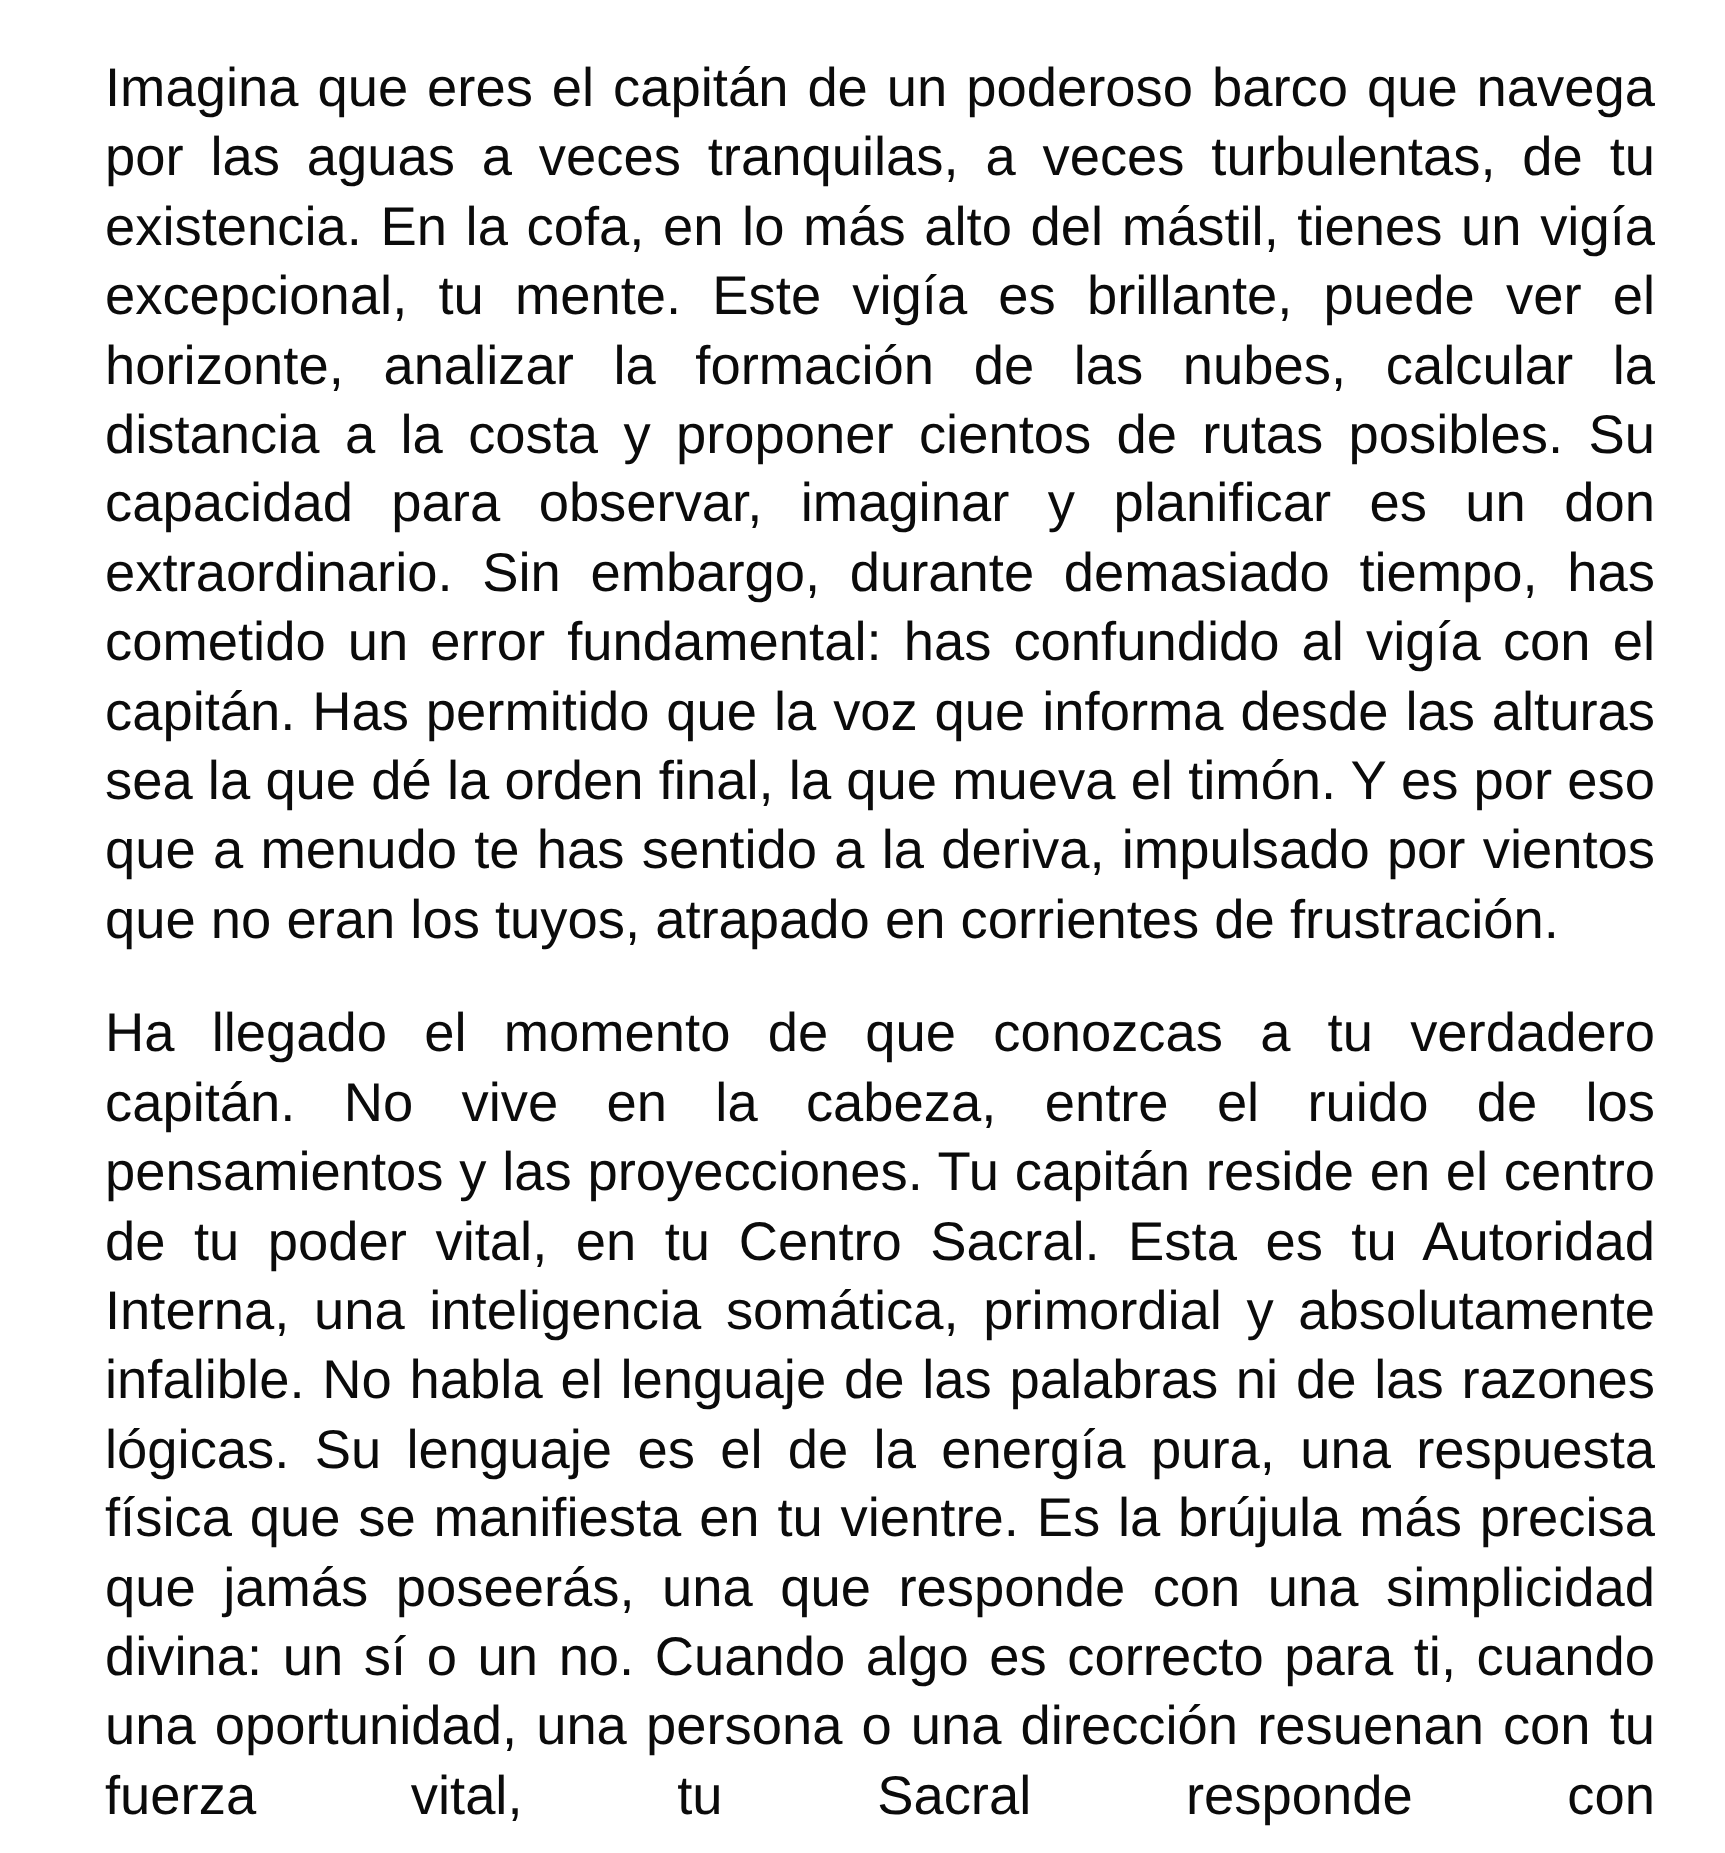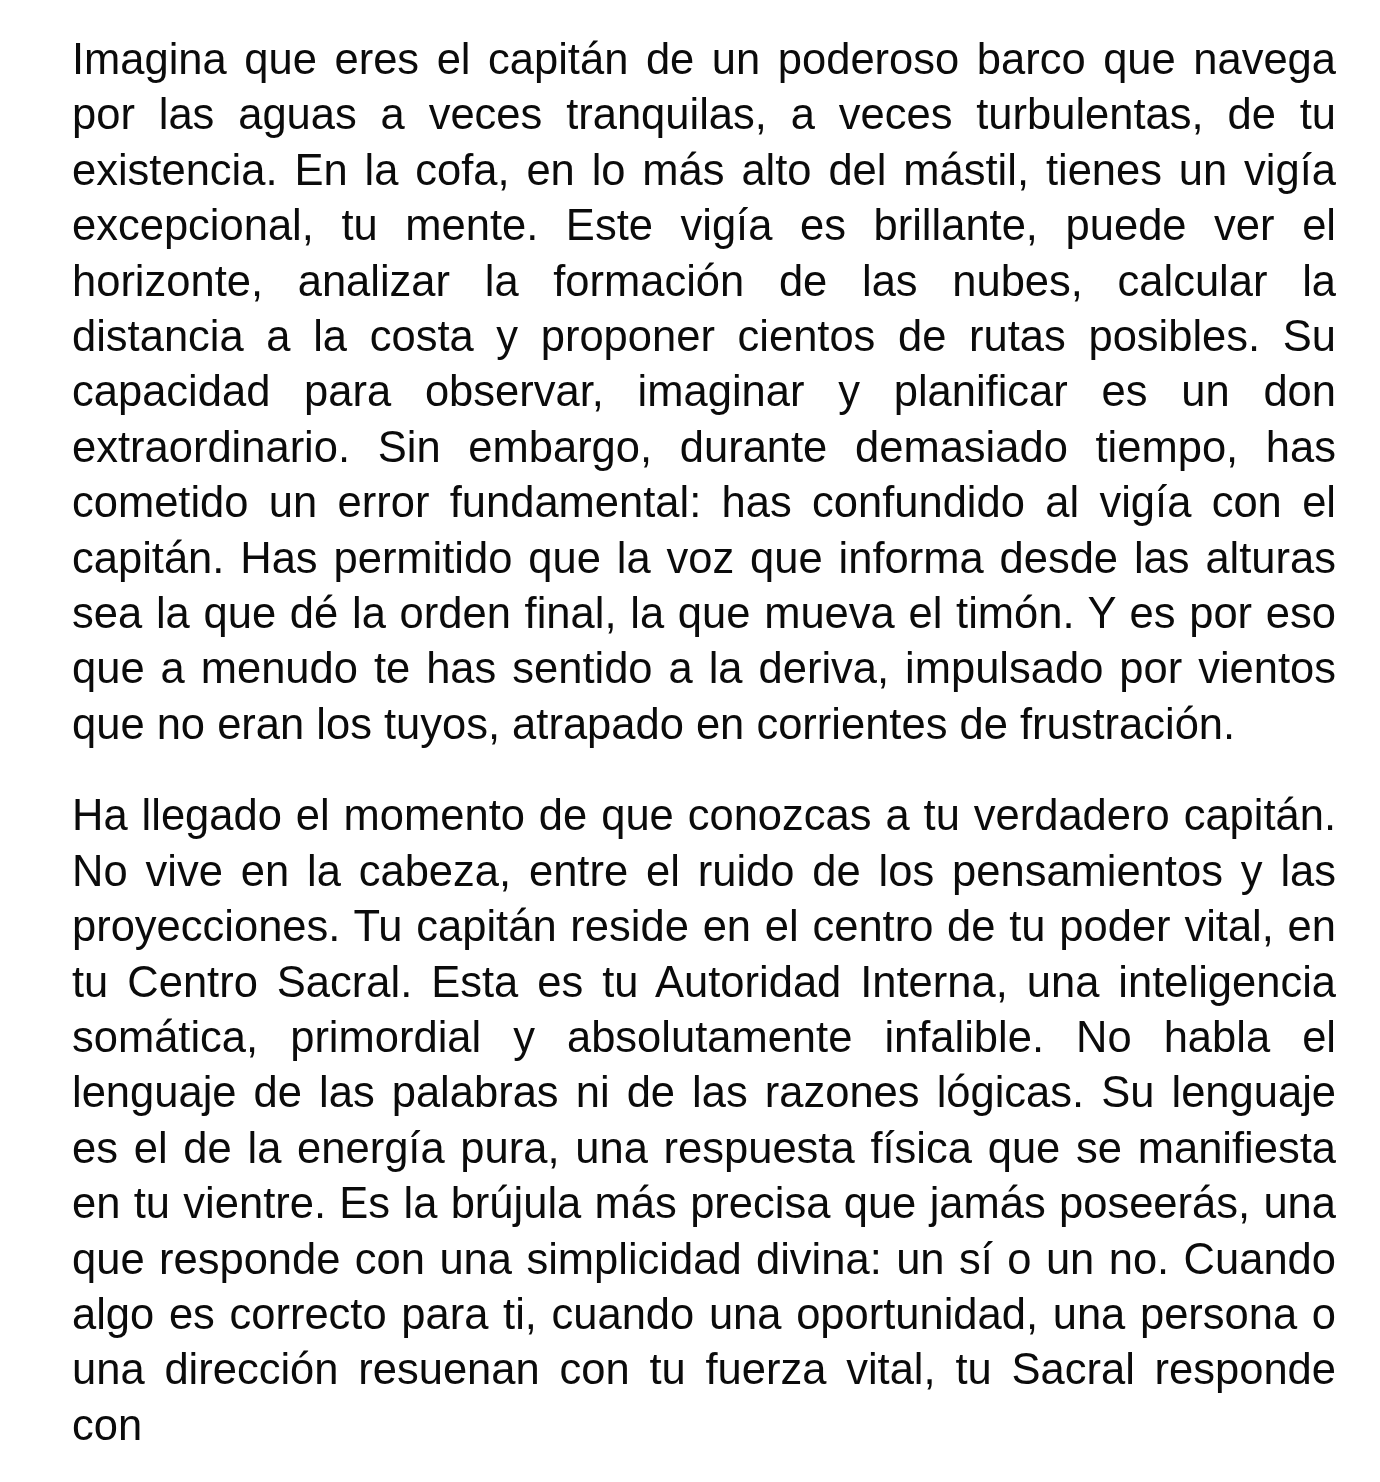--- a/index.html
+++ b/index.html
@@ -23,21 +23,21 @@
     overflow: hidden;
   }
   .text-column {
     position: absolute;
     left: 68px;
     top: 0;
     width: 1272px;
     padding-top: 28px;
   }
   p.body-paragraph {
-    margin: 4px;
+    margin: 16px;
     color: #0b0b0b;
     font-family: "Liberation Sans", "DejaVu Sans", sans-serif;
     font-size: 43.5px;
     line-height: 55.4px;
     text-align: justify;
     text-justify: inter-word;
     letter-spacing: 0px;
     word-spacing: 0px;
     -webkit-font-smoothing: antialiased;
   }

